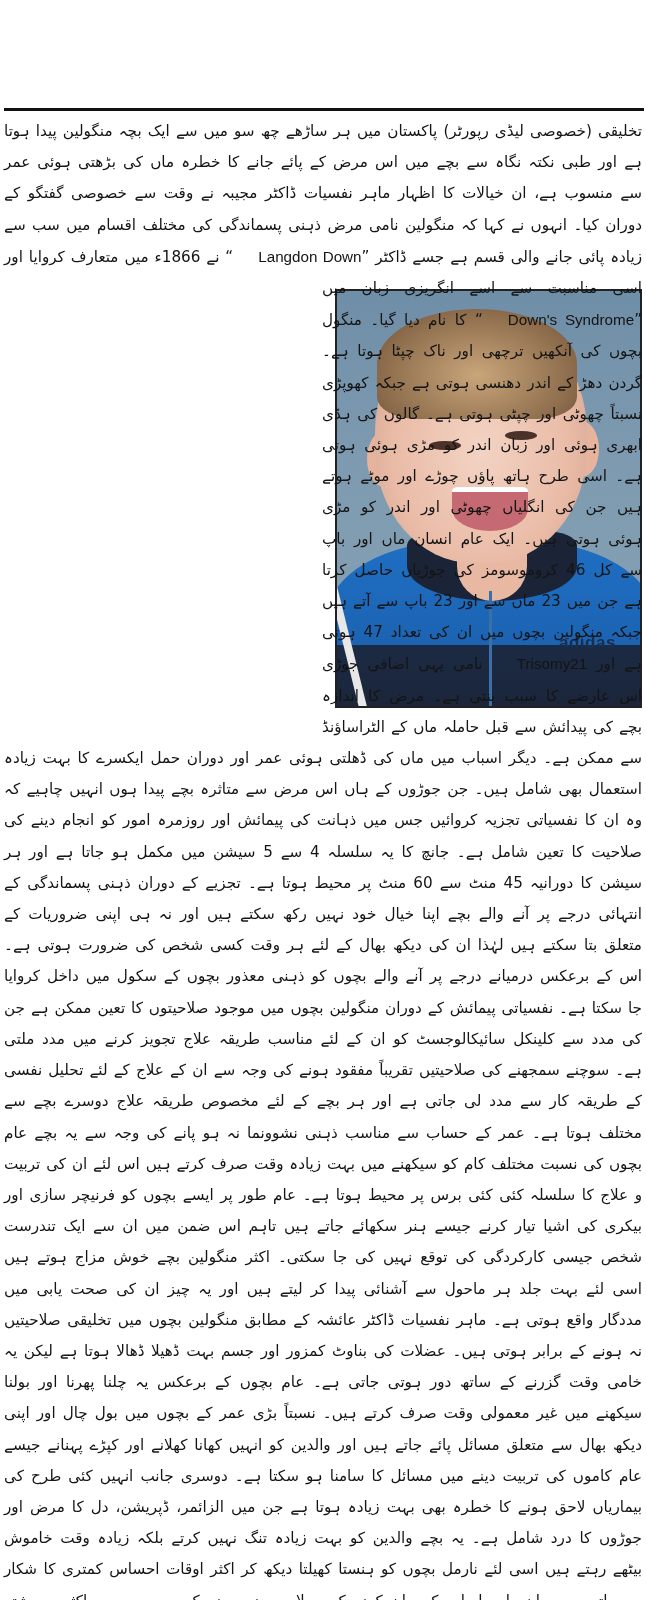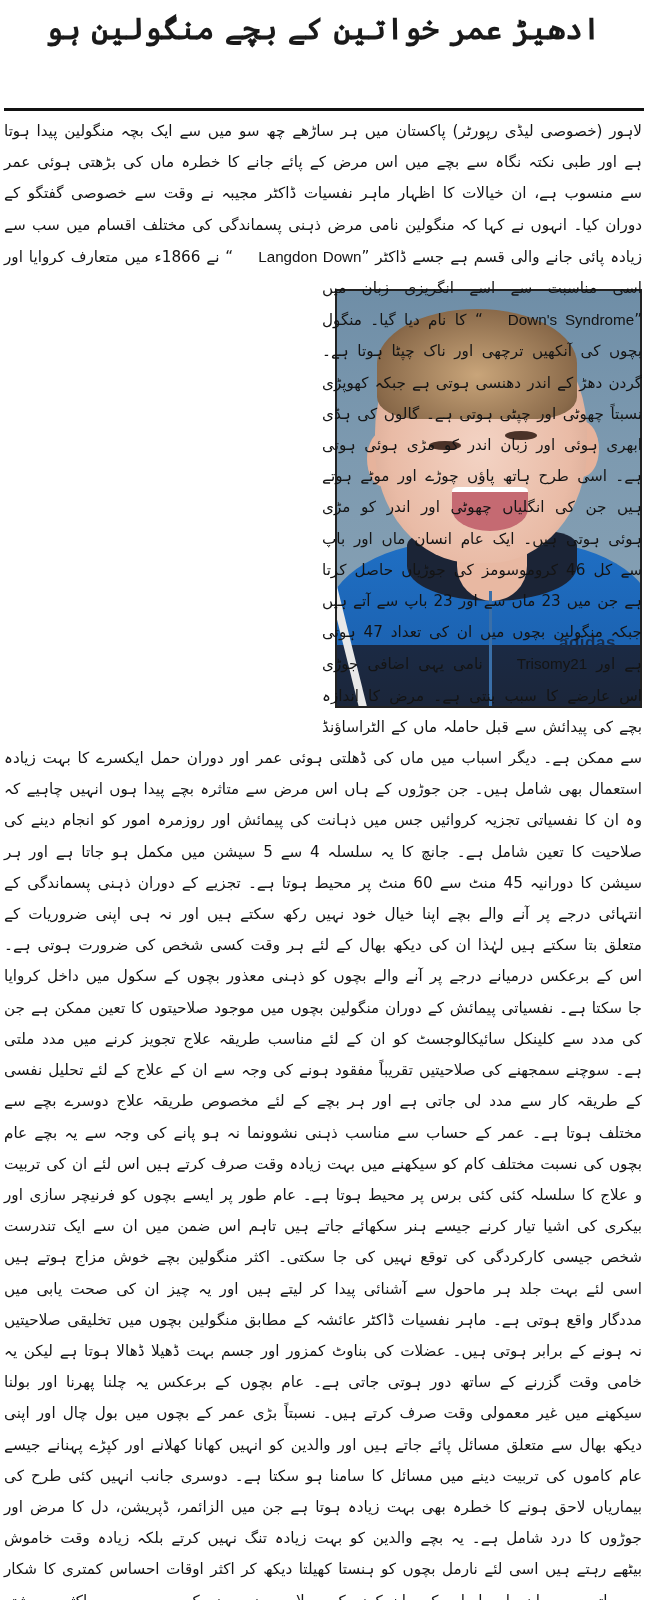--- a/index.html
+++ b/index.html
@@ -85,21 +85,20 @@
       color: #1a2d4a; letter-spacing: 0.5px;
     }
     .photo .zipper {
       position: absolute; left: 152px; top: 300px; width: 3px; height: 130px; background: #3a6fa8;
     }
   </style>
 </head>
 <body>
 
 <div class="headline">
-  <span class="line">ادھیڑ عمر خواتین کے بچے منگولین ہو</span>
 </div>
 
 <div class="rule"></div>
 
 <div class="photo" style="float:left;">
   <div class="jacket"></div>
   <div class="stripe"></div>
   <div class="collar"></div>
   <div class="neck"></div>
   <div class="zipper"></div>
@@ -109,21 +108,21 @@
   <div class="hair"></div>
   <div class="eye l"></div>
   <div class="eye r"></div>
   <div class="mouth"></div>
   <div class="logo">adidas</div>
 </div>
 
 <div class="article">
   <div class="photo-hole"></div>
   <p class="para">
-    <span>لاہور (خصوصی لیڈی رپورٹر)</span>
+    <span>تخلیقی (خصوصی لیڈی رپورٹر)</span>
     <span>پاکستان میں ہر ساڑھے چھ سو میں سے ایک بچہ منگولین پیدا ہوتا ہے اور طبی نکتہ نگاہ سے بچے میں اس مرض کے پائے جانے کا خطرہ ماں کی بڑھتی ہوئی عمر سے منسوب ہے، ان خیالات کا اظہار ماہر نفسیات ڈاکٹر مجیبہ نے وقت سے خصوصی گفتگو کے دوران کیا۔ انہوں نے کہا کہ منگولین نامی مرض ذہنی پسماندگی کی مختلف اقسام میں سب سے زیادہ پائی جانے والی قسم ہے جسے ڈاکٹر ”</span><span class="en">Langdon Down</span><span>“ نے 1866ء میں متعارف کروایا اور اسی مناسبت سے اسے انگریزی زبان میں ”</span><span class="en">Down's Syndrome</span><span>“ کا نام دیا گیا۔ منگول بچوں کی آنکھیں ترچھی اور ناک چپٹا ہوتا ہے۔ گردن دھڑ کے اندر دھنسی ہوتی ہے جبکہ کھوپڑی نسبتاً چھوٹی اور چپٹی ہوتی ہے۔ گالوں کی ہڈی ابھری ہوئی اور زبان اندر کو مڑی ہوئی ہوتی ہے۔ اسی طرح ہاتھ پاؤں چوڑے اور موٹے ہوتے ہیں جن کی انگلیاں چھوٹی اور اندر کو مڑی ہوئی ہوتی ہیں۔ ایک عام انسان ماں اور باپ سے کل 46 کروموسومز کی جوڑیاں حاصل کرتا ہے جن میں 23 ماں سے اور 23 باپ سے آتے ہیں جبکہ منگولین بچوں میں ان کی تعداد 47 ہوتی ہے اور </span><span class="en">Trisomy21</span><span> نامی یہی اضافی جوڑی اس عارضے کا سبب بنتی ہے۔ مرض کا اندازہ بچے کی پیدائش سے قبل حاملہ ماں کے الٹراساؤنڈ سے ممکن ہے۔ دیگر اسباب میں ماں کی ڈھلتی ہوئی عمر اور دوران حمل ایکسرے کا بہت زیادہ استعمال بھی شامل ہیں۔ جن جوڑوں کے ہاں اس مرض سے متاثرہ بچے پیدا ہوں انہیں چاہیے کہ وہ ان کا نفسیاتی تجزیہ کروائیں جس میں ذہانت کی پیمائش اور روزمرہ امور کو انجام دینے کی صلاحیت کا تعین شامل ہے۔ جانچ کا یہ سلسلہ 4 سے 5 سیشن میں مکمل ہو جاتا ہے اور ہر سیشن کا دورانیہ 45 منٹ سے 60 منٹ پر محیط ہوتا ہے۔ تجزیے کے دوران ذہنی پسماندگی کے انتہائی درجے پر آنے والے بچے اپنا خیال خود نہیں رکھ سکتے ہیں اور نہ ہی اپنی ضروریات کے متعلق بتا سکتے ہیں لہٰذا ان کی دیکھ بھال کے لئے ہر وقت کسی شخص کی ضرورت ہوتی ہے۔ اس کے برعکس درمیانے درجے پر آنے والے بچوں کو ذہنی معذور بچوں کے سکول میں داخل کروایا جا سکتا ہے۔ نفسیاتی پیمائش کے دوران منگولین بچوں میں موجود صلاحیتوں کا تعین ممکن ہے جن کی مدد سے کلینکل سائیکالوجسٹ کو ان کے لئے مناسب طریقہ علاج تجویز کرنے میں مدد ملتی ہے۔ سوچنے سمجھنے کی صلاحیتیں تقریباً مفقود ہونے کی وجہ سے ان کے علاج کے لئے تحلیل نفسی کے طریقہ کار سے مدد لی جاتی ہے اور ہر بچے کے لئے مخصوص طریقہ علاج دوسرے بچے سے مختلف ہوتا ہے۔ عمر کے حساب سے مناسب ذہنی نشوونما نہ ہو پانے کی وجہ سے یہ بچے عام بچوں کی نسبت مختلف کام کو سیکھنے میں بہت زیادہ وقت صرف کرتے ہیں اس لئے ان کی تربیت و علاج کا سلسلہ کئی کئی برس پر محیط ہوتا ہے۔ عام طور پر ایسے بچوں کو فرنیچر سازی اور بیکری کی اشیا تیار کرنے جیسے ہنر سکھائے جاتے ہیں تاہم اس ضمن میں ان سے ایک تندرست شخص جیسی کارکردگی کی توقع نہیں کی جا سکتی۔ اکثر منگولین بچے خوش مزاج ہوتے ہیں اسی لئے بہت جلد ہر ماحول سے آشنائی پیدا کر لیتے ہیں اور یہ چیز ان کی صحت یابی میں مددگار واقع ہوتی ہے۔ ماہر نفسیات ڈاکٹر عائشہ کے مطابق منگولین بچوں میں تخلیقی صلاحیتیں نہ ہونے کے برابر ہوتی ہیں۔ عضلات کی بناوٹ کمزور اور جسم بہت ڈھیلا ڈھالا ہوتا ہے لیکن یہ خامی وقت گزرنے کے ساتھ دور ہوتی جاتی ہے۔ عام بچوں کے برعکس یہ چلنا پھرنا اور بولنا سیکھنے میں غیر معمولی وقت صرف کرتے ہیں۔ نسبتاً بڑی عمر کے بچوں میں بول چال اور اپنی دیکھ بھال سے متعلق مسائل پائے جاتے ہیں اور والدین کو انہیں کھانا کھلانے اور کپڑے پہنانے جیسے عام کاموں کی تربیت دینے میں مسائل کا سامنا ہو سکتا ہے۔ دوسری جانب انہیں کئی طرح کی بیماریاں لاحق ہونے کا خطرہ بھی بہت زیادہ ہوتا ہے جن میں الزائمر، ڈپریشن، دل کا مرض اور جوڑوں کا درد شامل ہے۔ یہ بچے والدین کو بہت زیادہ تنگ نہیں کرتے بلکہ زیادہ وقت خاموش بیٹھے رہتے ہیں اسی لئے نارمل بچوں کو ہنستا کھیلتا دیکھ کر اکثر اوقات احساس کمتری کا شکار ہو جاتے ہیں۔ اپنے احساسات کو بیان کرنے کی صلاحیت نہ ہونے کی وجہ سے یہ اکثر و بیشتر ڈپریشن کا شکار ہو جاتے ہیں اور یہ ڈپریشن بھی عام انسانوں کی نسبت خاصا مختلف ہوتا ہے۔ اکثر منگولین بچوں کو سمعی و بصری مسائل کا سامنا بھی رہتا ہے اور سننے میں دشواری کی وجہ اندرونی کان میں مواد کا جمع ہونا یا کان کی بناوٹ میں فرق ہے جو دور یا قریب کی نظر کو کمزور کرنے کا باعث بھی بن سکتا ہے۔ اس عارضے کا حتمی علاج ناممکن ہے تاہم انہیں اس انداز سے تربیت دی جا سکتی ہے کہ وہ لکھ پڑھ کر اور کچھ مخصوص ہنر سیکھ کر خود کو مصروف رکھ سکتے ہیں۔ والدین کو ان کی بہتر تعلیم و تربیت کے لئے خود تربیت حاصل کرنے کی ضرورت ہوتی ہے جس کے بعد ان کی شخصیت میں بہتری لائی جا سکتی ہے۔ جن خواتین کے ہاں پہلا بچہ ہی منگولین پیدا ہو ان کے آئندہ بچوں میں اس مرض کا خدشہ سو فیصد بڑھ جاتا ہے۔ منگولین بچوں کی ہر وقت کی مایوسی اور احساس محرومی دوسرے بچوں پر اثر انداز ہو سکتی ہے جس کی وجہ سے وہ ڈپریشن کا شکار ہو جاتے ہیں۔ ان بچوں کے لئے حکومت کو اس قسم کے اقدامات کرنے چاہئیں کہ انہیں ذہنی طور پر متحرک کرنے کے لئے مختلف پروگراموں کا انعقاد کیا جائے تا کہ اس قسم کے امراض میں مبتلا آبادی کی بہبود ممکن ہو سکے۔</span>
   </p>
 </div>
 
 <style>
   .article::before {
     content: ""; float: left; width: 0; height: 173px;
   }
   .article .para::before { content: none; }
   .article .photo-hole {

